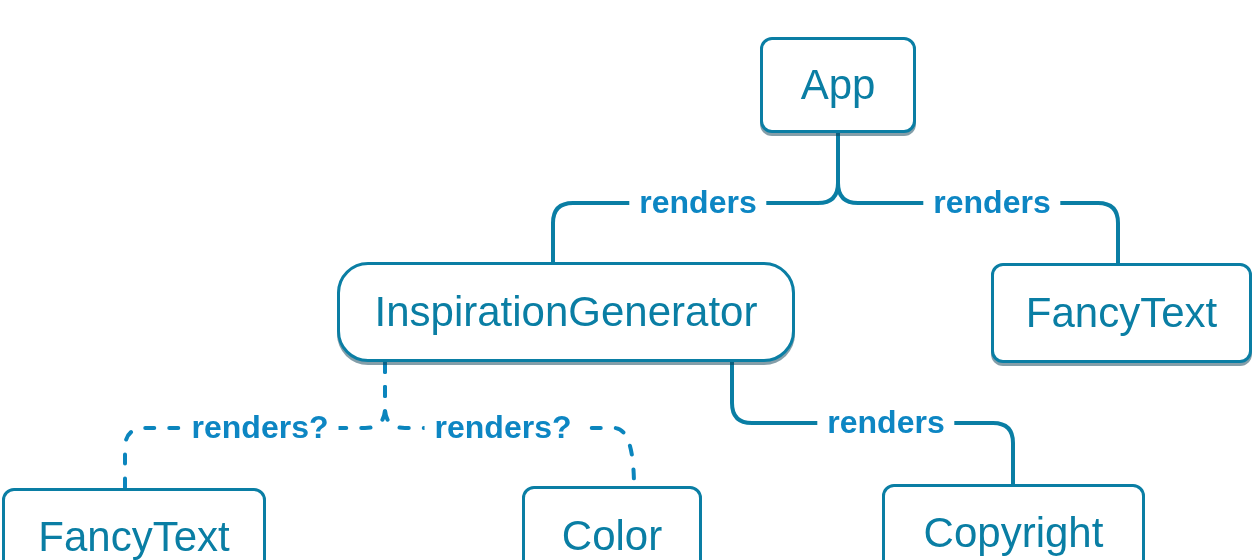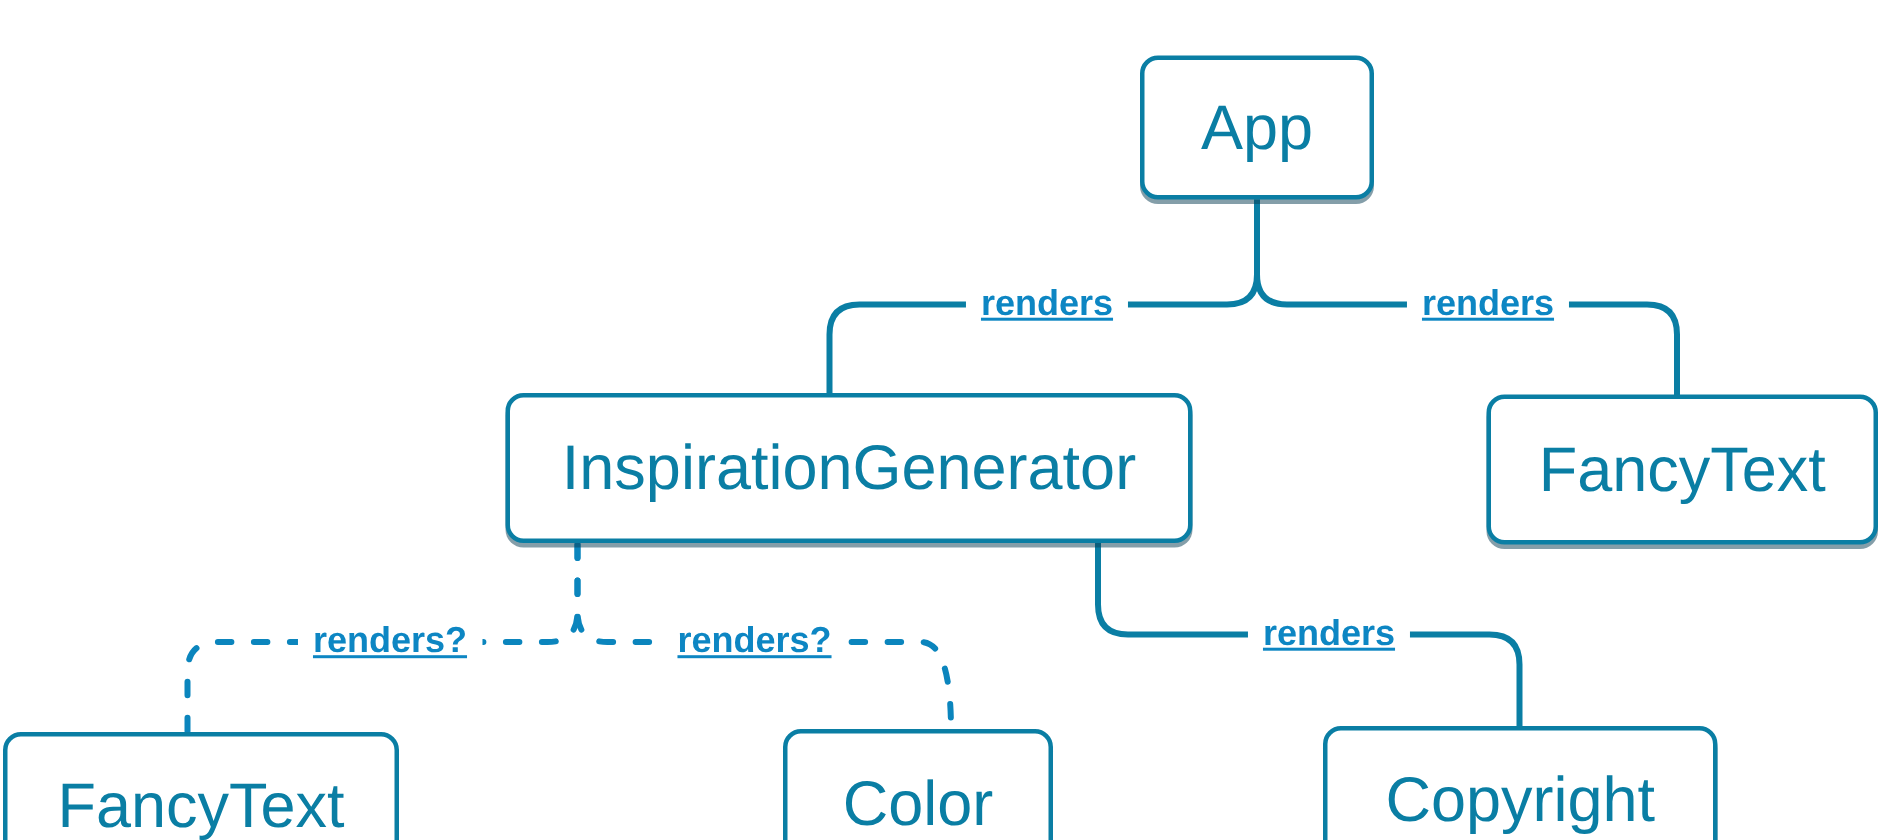--- a/index.html
+++ b/index.html
@@ -52,30 +52,29 @@
     font-size: 42px;
     line-height: 1;
     white-space: nowrap;
   }
   .edge-label {
     position: absolute;
     z-index: 3;
     transform: translate(-50%, -50%);
     background: var(--background, #ffffff);
     color: var(--edge-label, #0d86c3);
-    font-size: 24px;
+    font-size: 32px;
     font-weight: bold;
     line-height: 1.1;
     padding: 0 10px;
     white-space: nowrap;
-    text-decoration: underline;
   }
   
   #node-app                  { left: 760px;  top: 4px;   width: 150px; height: 90px; }
-  #node-inspiration          { left: 337px;  top: 229px; width: 452px; height: 94px; }
+  #node-inspiration          { left: 337px;  top: 229px; width: 452px; height: 94px; border-radius: 31px; }
   #node-fancytext-top        { left: 991px;  top: 230px; width: 255px; height: 94px; }
   #node-fancytext-bottom     { left: 2px;    top: 455px; width: 258px; height: 92px; }
   #node-color                { left: 522px;  top: 453px; width: 174px; height: 93px; }
   #node-copyright            { left: 882px;  top: 451px; width: 257px; height: 92px; }
   
   #edge-label-0 { left: 698px;  top: 170px; }
   #edge-label-1 { left: 992px;  top: 170px; }
   #edge-label-2 { left: 886px;  top: 390px; }
   #edge-label-3 { left: 260px;  top: 395px; }
   #edge-label-4 { left: 503px;  top: 395px; }

